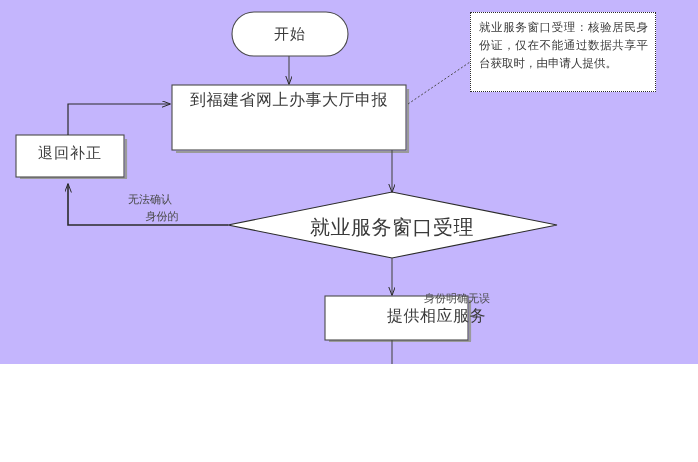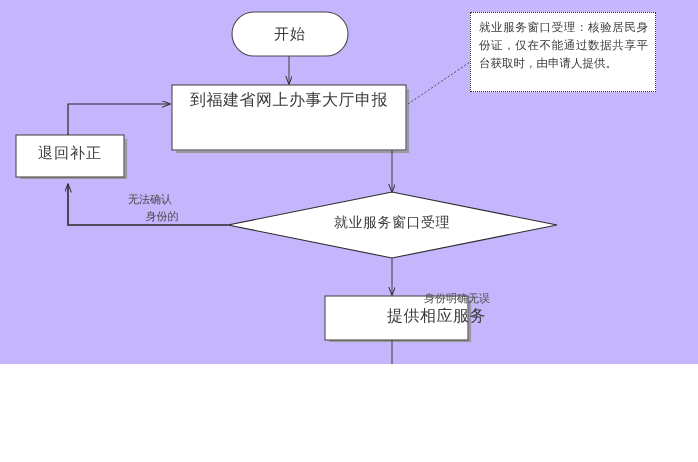--- a/index.html
+++ b/index.html
@@ -37,21 +37,21 @@
   }
   .terminal-label {
     font-size: 15px;
     letter-spacing: 1px;
   }
   .process-label {
     font-size: 16px;
     letter-spacing: 0.5px;
   }
   .decision-label {
-    font-size: 14px;
+    font-size: 20px;
     letter-spacing: 0.5px;
   }
   .small-box-label {
     font-size: 15px;
     letter-spacing: 1px;
   }
   .edge-label {
     position: absolute;
     color: #4a4a4a;
     font-size: 11px;

